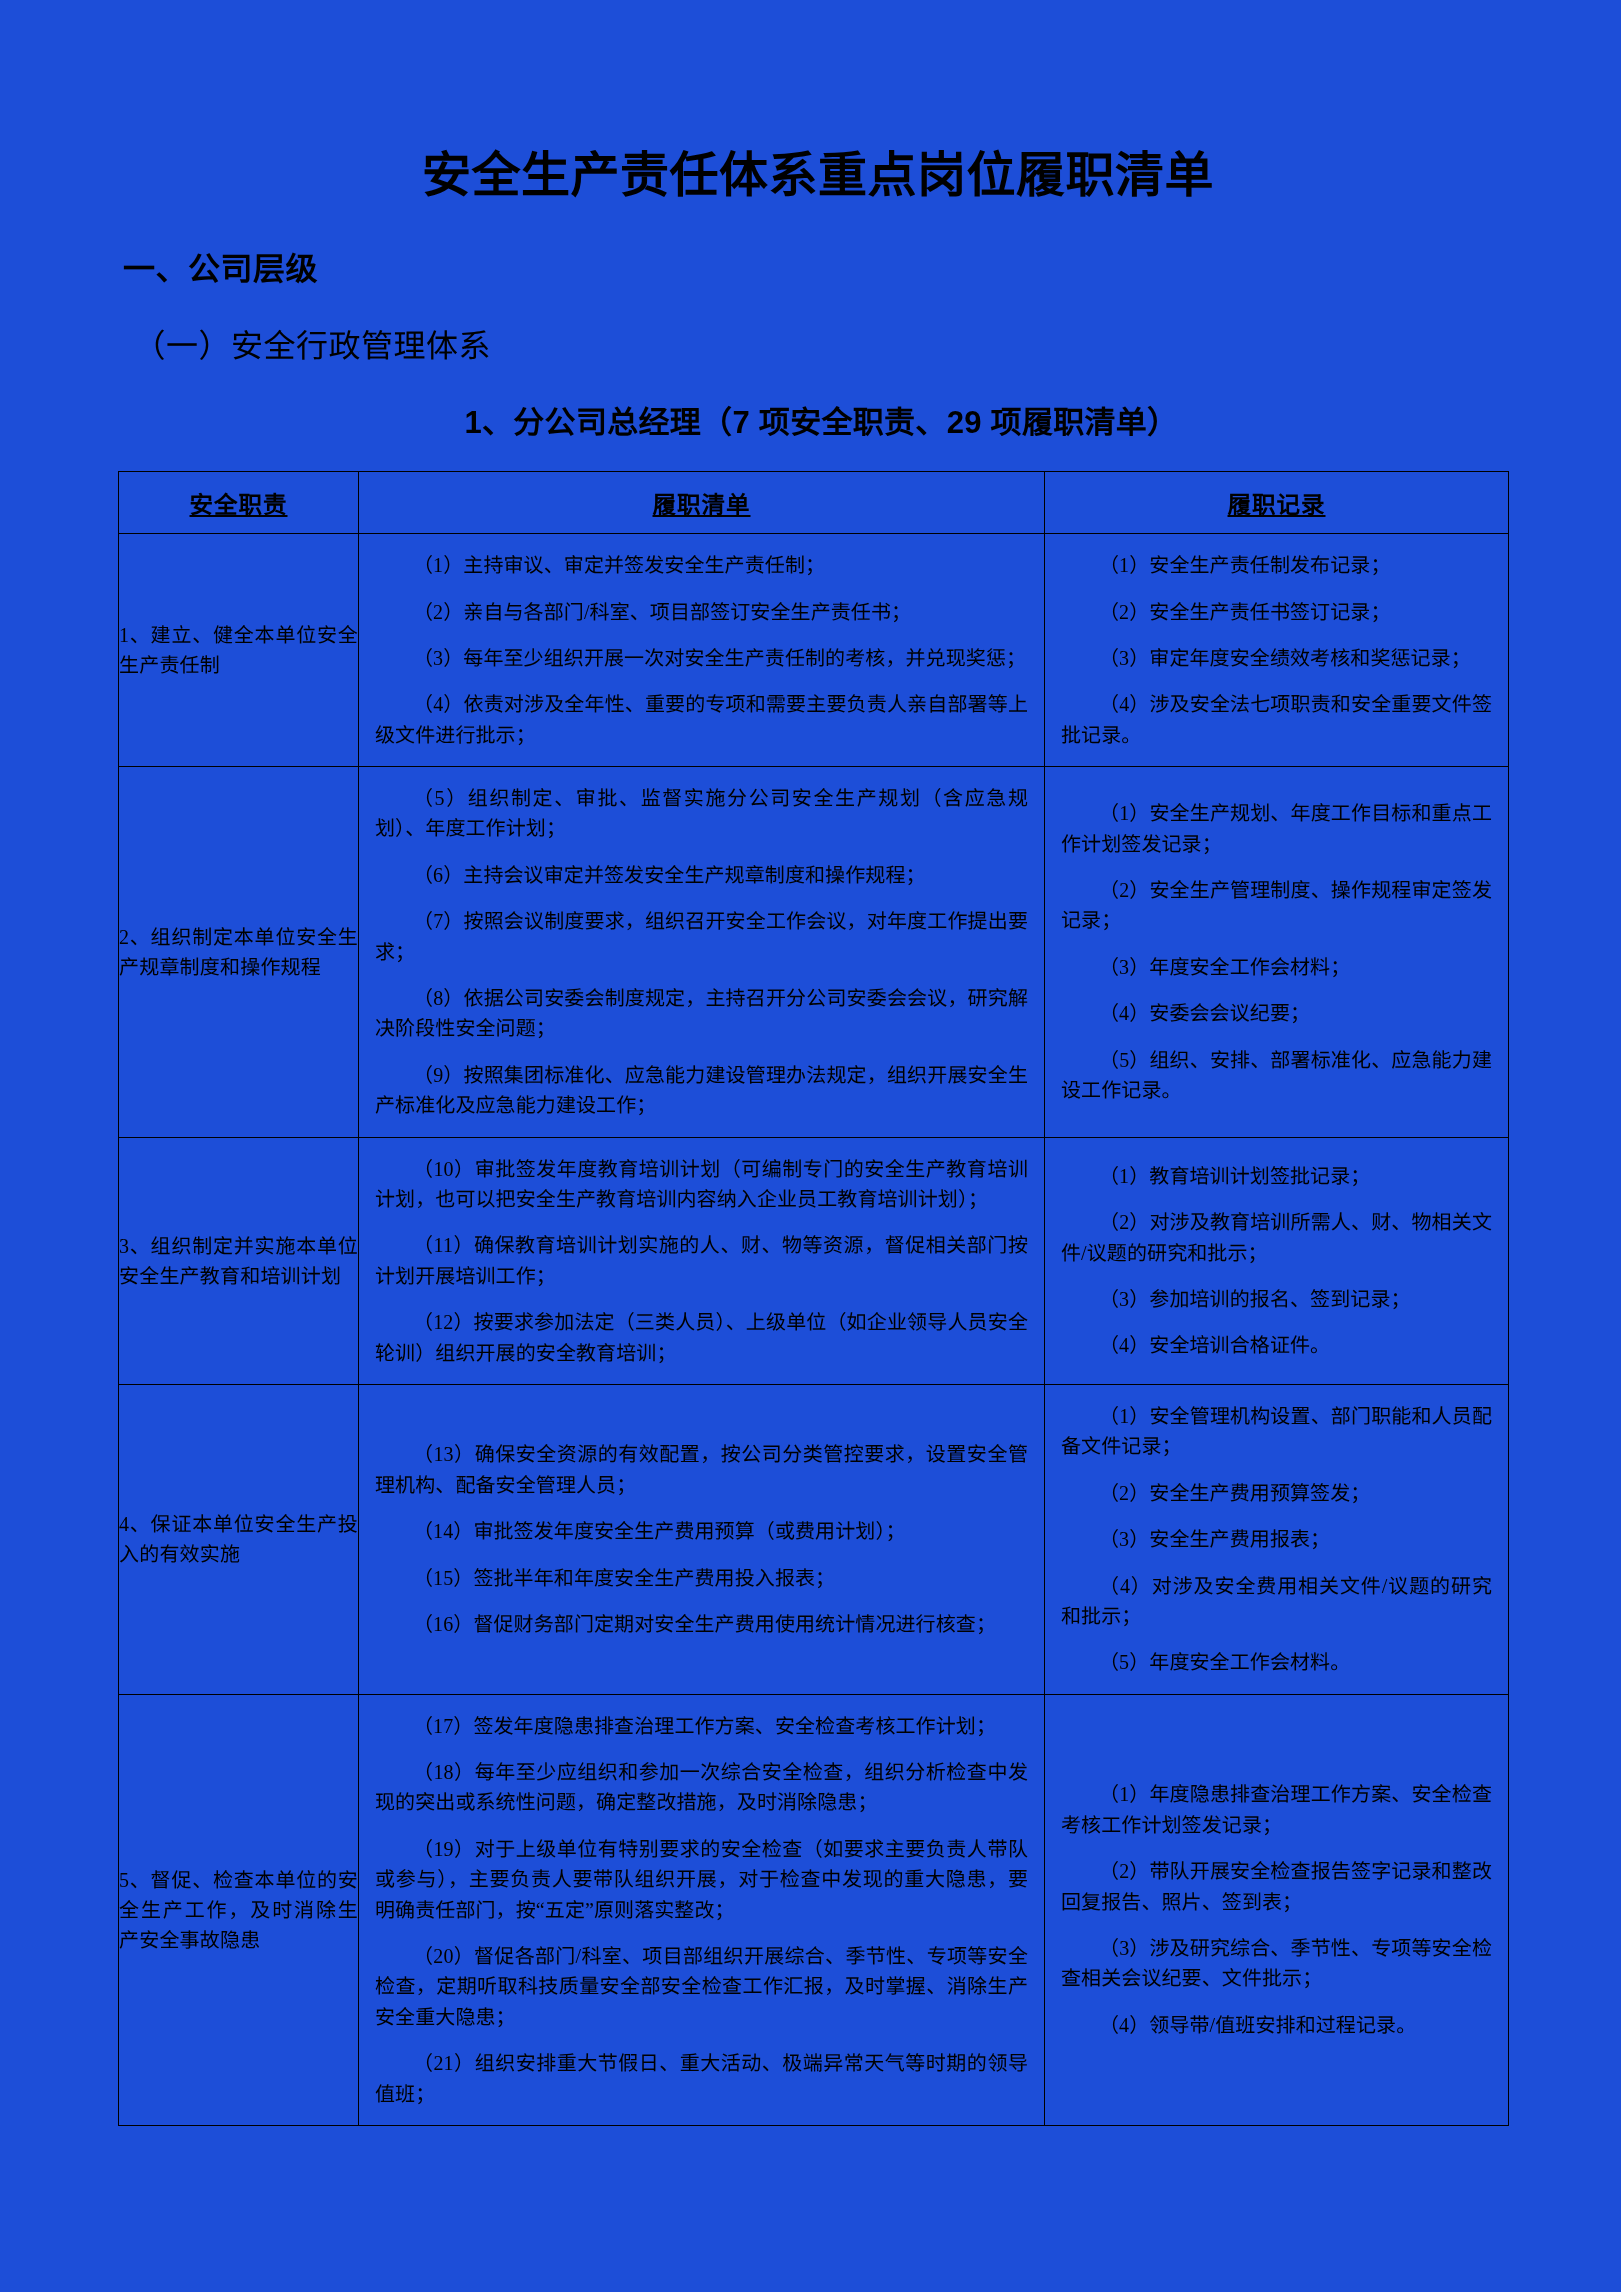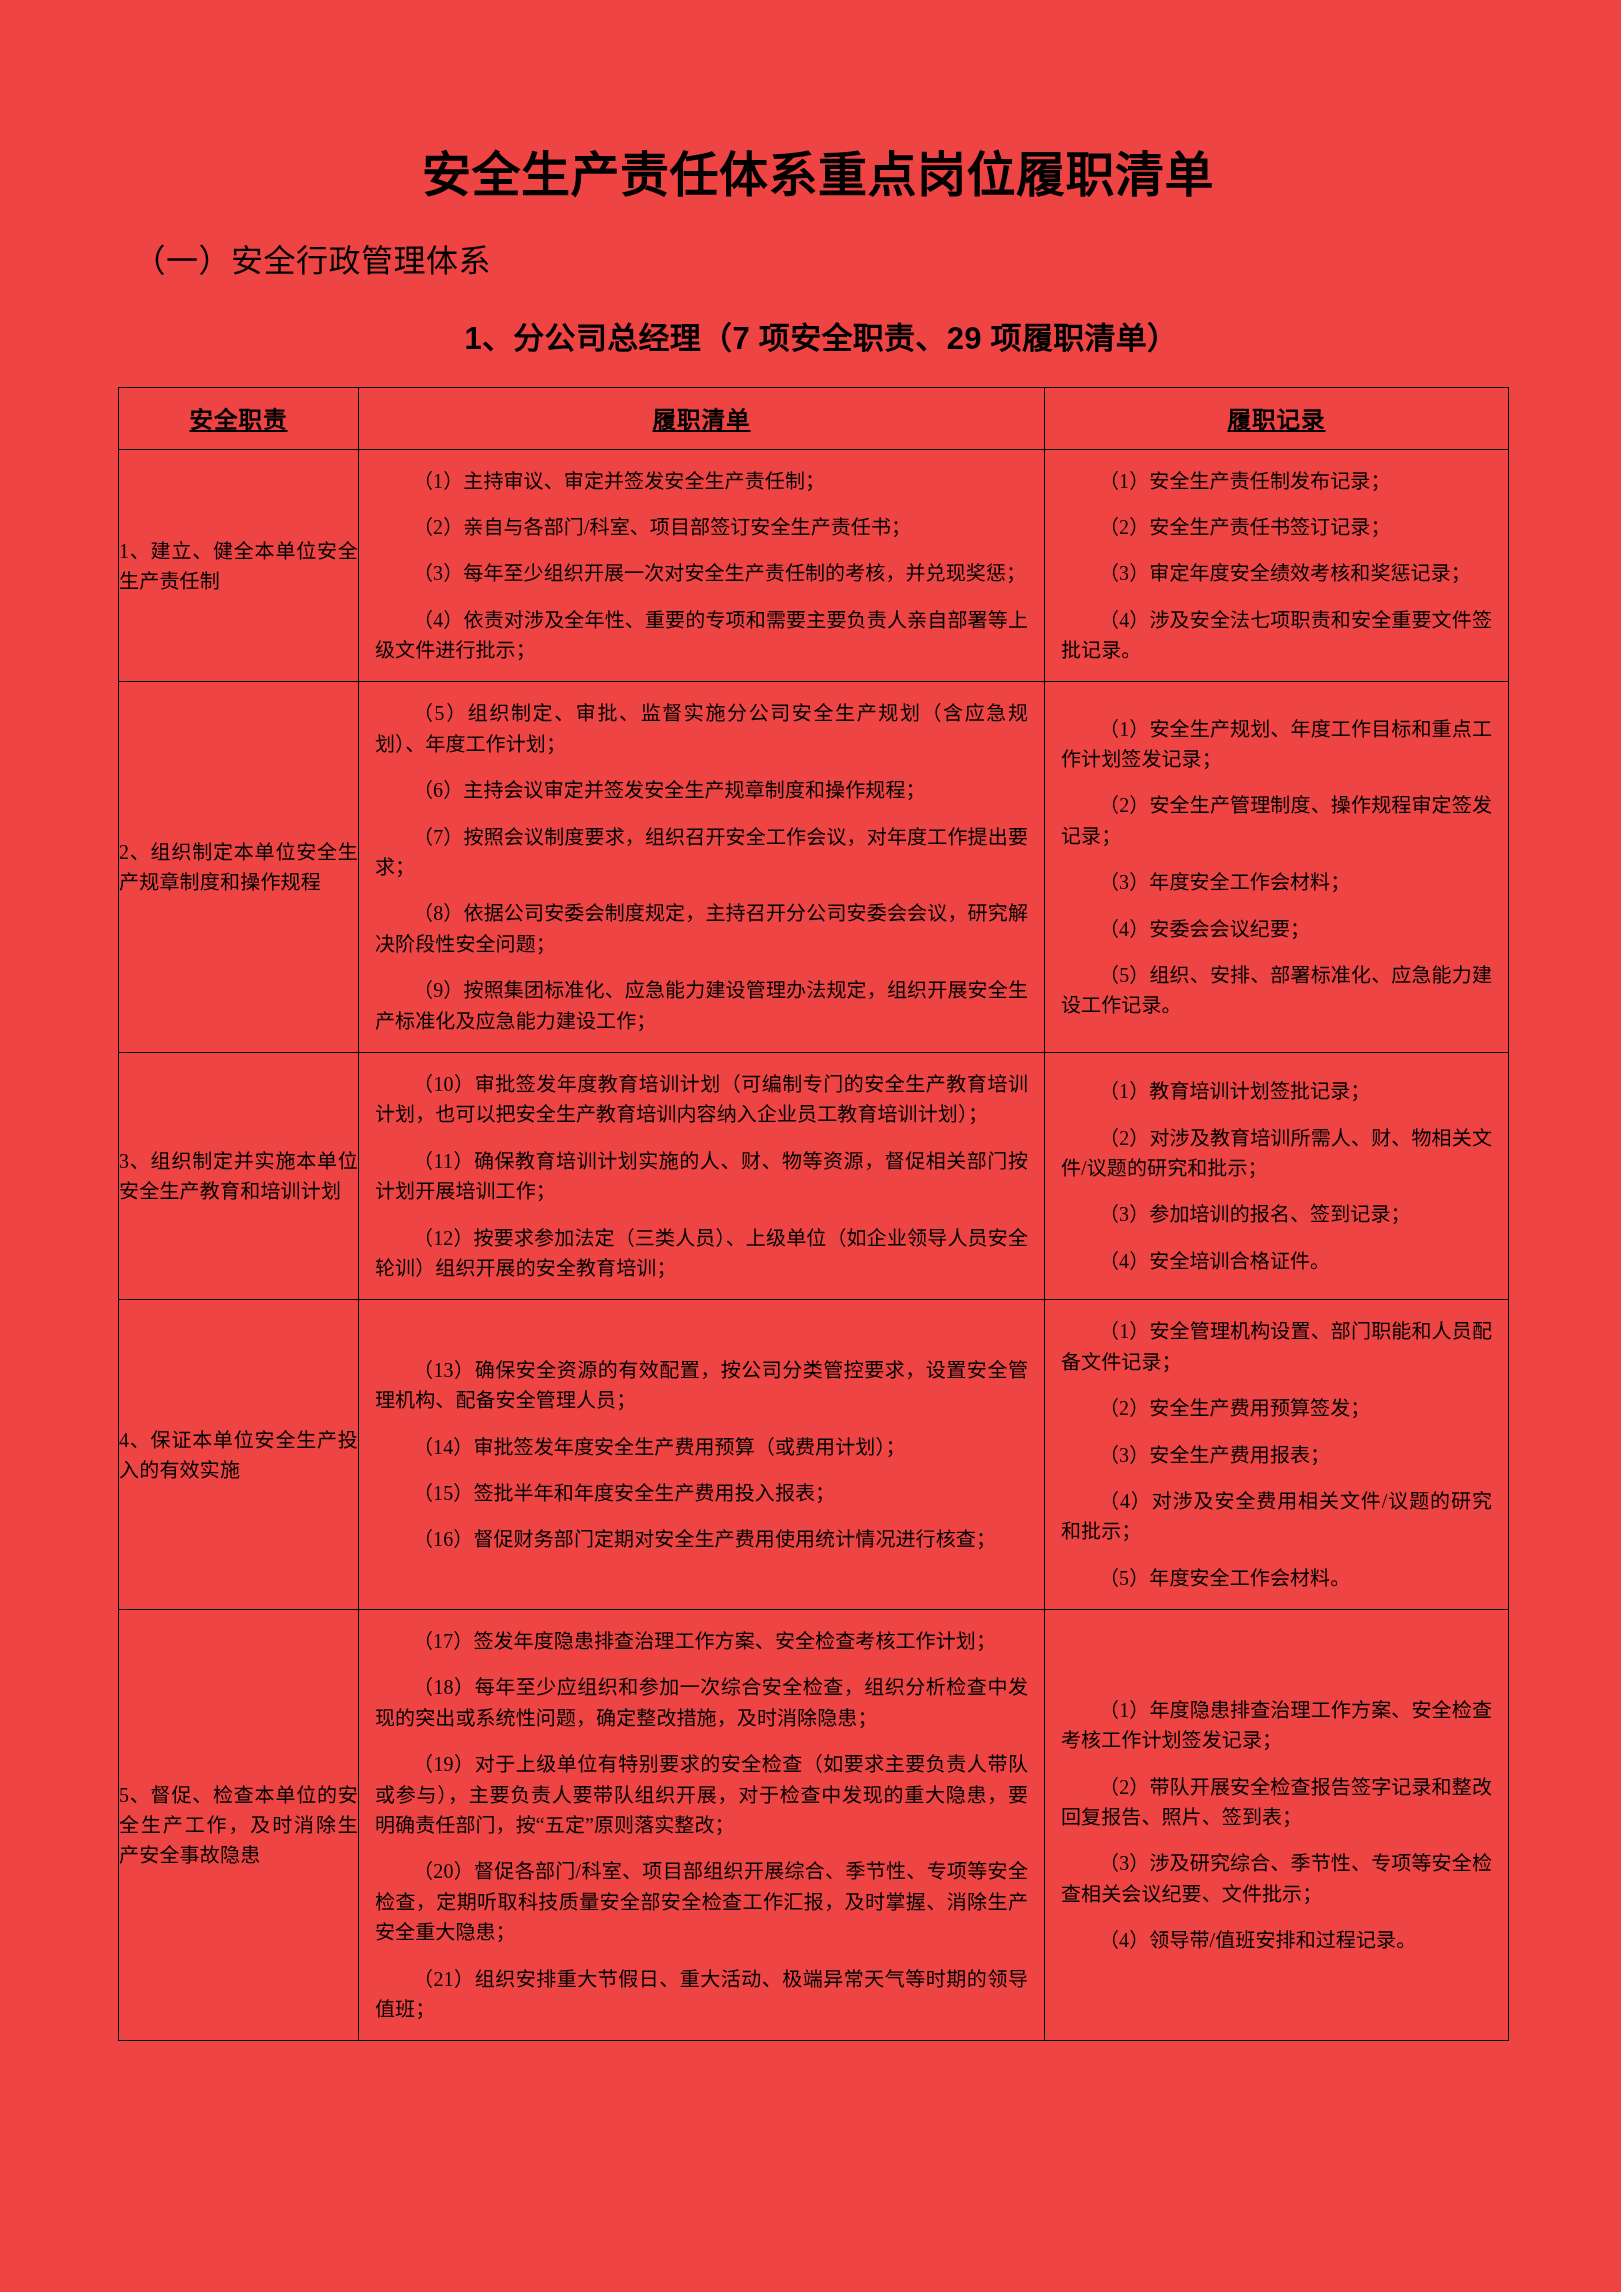--- a/index.html
+++ b/index.html
@@ -10,21 +10,21 @@
   }
   body {
     font-family: "Liberation Serif", "DejaVu Serif", serif;
     color: #000000;
   }
   .page {
     width: 1621px;
     height: 2293px;
     box-sizing: border-box;
     position: relative;
-    background: #ef4444;
+    background: #1d4ed8;
     margin: 0 auto;
     padding: 0;
     overflow: hidden;
   }
   .content {
     position: absolute;
     left: 116px;
     top: 0;
     width: 1404px;
   }
@@ -131,20 +131,21 @@
   }
 </style>
 </head>
 <body>
 
 <div class="page">
   <div class="content">
 
     <h1 class="doc-title">安全生产责任体系重点岗位履职清单</h1>
 
+    <h2 class="h1">一、公司层级</h2>
 
     <h3 class="h2">（一）安全行政管理体系</h3>
 
     <h4 class="h3">1、分公司总经理（7 项安全职责、29 项履职清单）</h4>
 
     <table class="duty-table">
       <colgroup>
         <col class="col-a">
         <col class="col-b">
         <col class="col-c">

